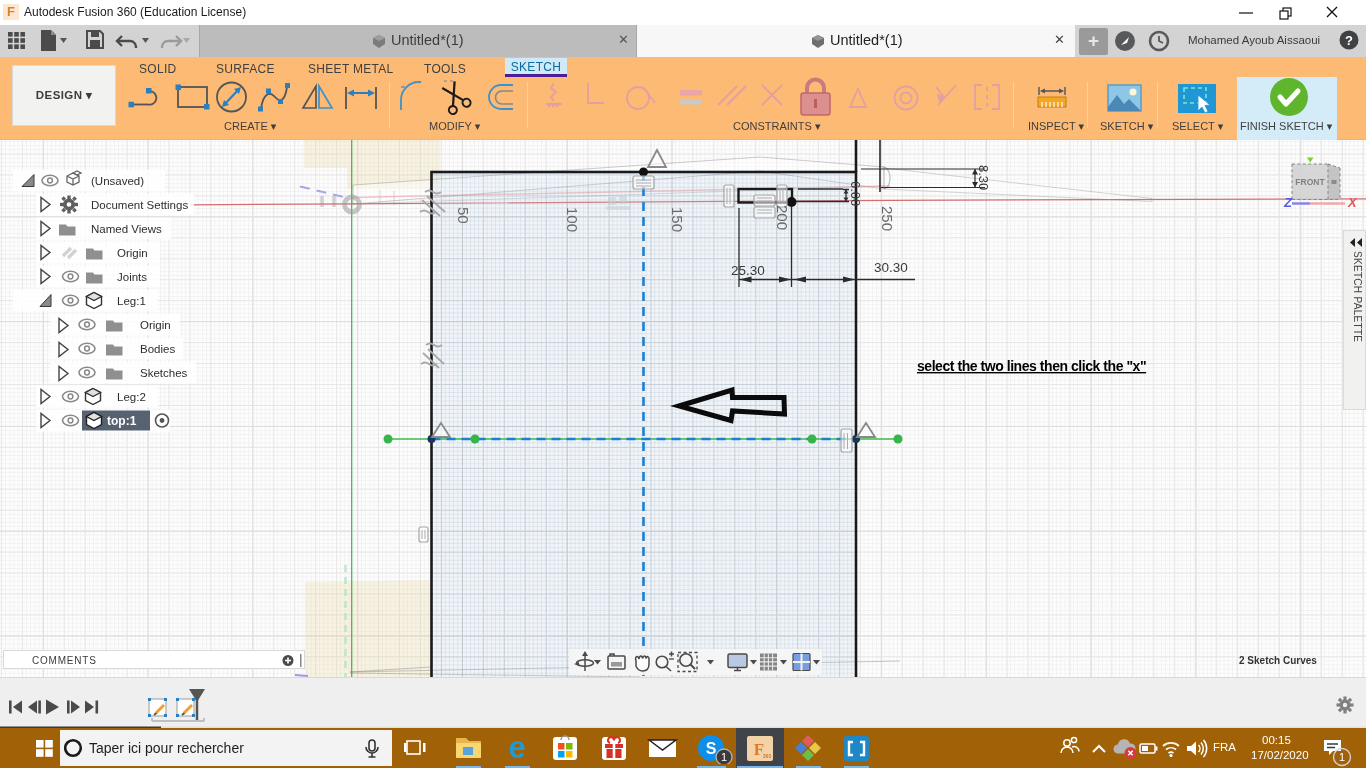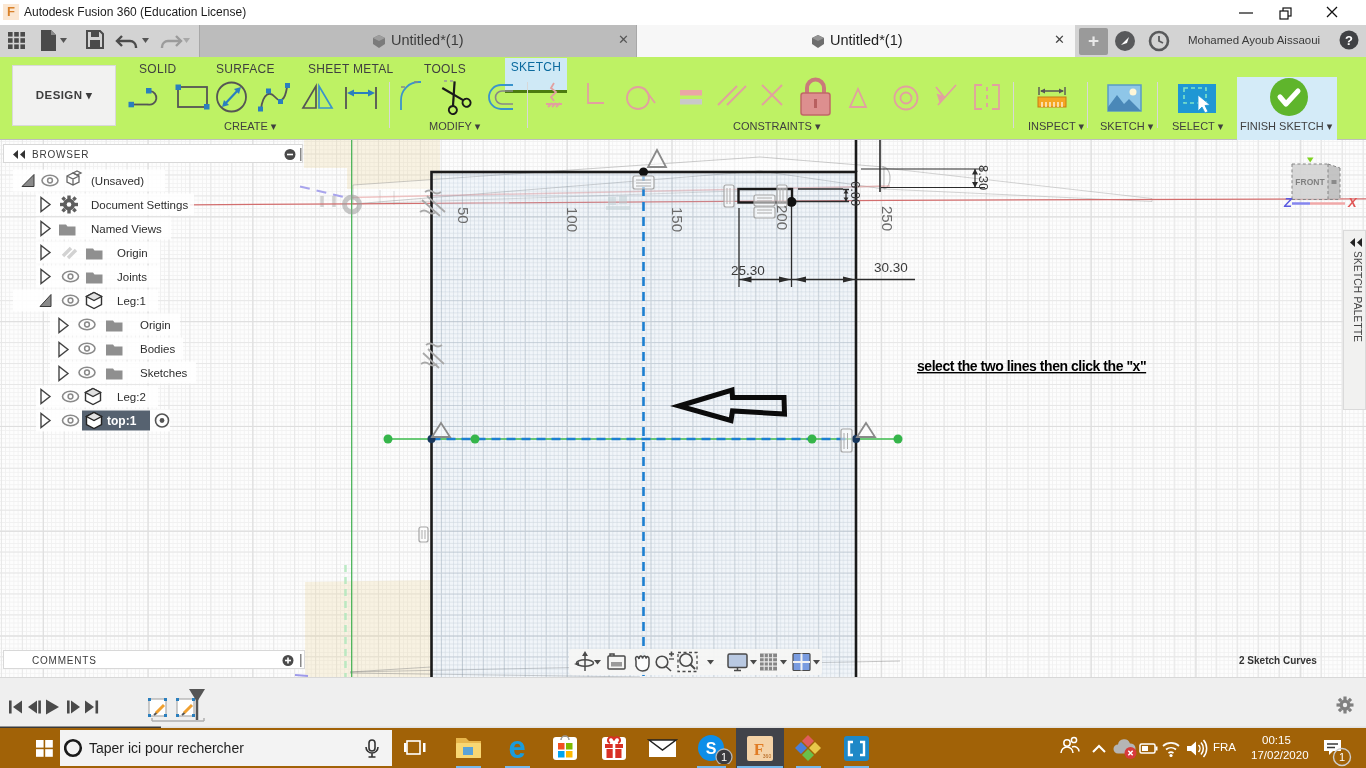--- a/index.html
+++ b/index.html
@@ -11,23 +11,23 @@
 #ttext{left:24px;top:5px;font-size:12px;color:#1c1c1c}
 
 #toolbar{left:0;top:25px;width:1366px;height:32px;background:#d3d3d3}
 #tab1{left:199px;top:0;width:438px;height:32px;background:#bcbcbc;border-left:1px solid #a8a8a8;border-right:1px solid #a8a8a8}
 #tab2{left:637px;top:0;width:438px;height:32px;background:#f7f7f7}
 .tabtext{font-size:14.5px;color:#3c3c3c;top:7px}
 .tabx{font-size:13px;color:#555;top:7px}
 #plusbtn{left:1079px;top:3px;width:29px;height:27px;background:#9a9a9a;border-radius:2px;color:#e8e8e8;font-size:19px;text-align:center;line-height:25px;font-weight:bold}
 #username{left:1188px;top:9px;font-size:11.5px;color:#3a3a3a}
 
-#ribbon{left:0;top:57px;width:1366px;height:83px;background:#bef264;border-bottom:1px solid #bdbdbd}
+#ribbon{left:0;top:57px;width:1366px;height:83px;background:#fdba74;border-bottom:1px solid #bdbdbd}
 .rtab{top:5px;font-size:12px;color:#404040;letter-spacing:0.3px}
-#sketchtab{left:505px;top:1px;width:62px;height:35px;background:#cfe9f6;text-align:center;font-size:12px;color:#0b6a9e;line-height:18px;letter-spacing:0.3px;border-bottom:3px solid #4d7c0f}
+#sketchtab{left:505px;top:1px;width:62px;height:19px;background:#cfe9f6;text-align:center;font-size:12px;color:#0b6a9e;line-height:18px;letter-spacing:0.3px;border-bottom:3px solid #4c1d95}
 #designbox{left:12px;top:8px;width:104px;height:61px;background:#f2f2f1;border:1.5px solid #d9d9d9;border-radius:0;text-align:center;font-size:11.5px;font-weight:bold;color:#3d3d3d;line-height:58px;letter-spacing:0.4px}
 .glabel{top:63px;font-size:11px;color:#3f3f3f;white-space:nowrap}
 .gsep{top:25px;width:1px;height:46px;background:#d8d8d8}
 #finishpanel{left:1237px;top:20px;width:100px;height:63px;background:#d4ebf8;z-index:0}
 .glabel{z-index:3}
 .gsep{z-index:3}
 
 #canvas{left:0;top:140px;width:1366px;height:537px;background-color:#fdfdfd;
 background-image:
  linear-gradient(#dedede 1px,transparent 1px),linear-gradient(90deg,#dedede 1px,transparent 1px),
@@ -376,32 +376,20 @@
         <text x="1310" y="45" font-size="8.5" font-weight="bold" fill="#808080" text-anchor="middle">FRONT</text>
         <rect x="1331.5" y="40" width="5" height="4" fill="#8a8a8a"></rect>
         <polygon points="1307,17.5 1313.5,17.5 1310.2,22.5" fill="#7ed321"></polygon>
         <text x="1284" y="67" font-size="13" font-weight="bold" fill="#5a5ae0" font-style="italic">Z</text>
         <path d="M1292 63.5 H1310" stroke="#8585ee" stroke-width="2.5"></path>
         <path d="M1310 63.5 H1345" stroke="#f0a8a8" stroke-width="2.5"></path>
         <text x="1348" y="67" font-size="13" font-weight="bold" fill="#e05555" font-style="italic">X</text>
       </g>
     </svg>
 
-    <div class="abs panelbar" style="left:3px;top:4px;width:300px">
-      <svg class="abs" style="left:8px;top:4px" width="18" height="12">
-          <path d="M6 1 L1 5.5 L6 10 Z" fill="#333"></path>
-          <path d="M13 1 L8 5.5 L13 10 Z" fill="#333"></path>
-        </svg>
-      <div class="abs ptitle" style="left:28px;top:4px">BROWSER</div>
-      <svg class="abs" style="left:280px;top:3px" width="22" height="14">
-          <circle cx="6" cy="6.5" r="5.5" fill="#4a4a4a"></circle>
-          <rect x="3" y="5.7" width="6" height="1.6" fill="#fff"></rect>
-          <rect x="16" y="0" width="1.5" height="13" fill="#888"></rect>
-        </svg>
-    </div>
     <svg class="abs" style="left:0;top:0" width="230" height="300" id="browsertree">
       <g fill="rgba(255,255,255,0.85)">
         <rect x="13" y="29.5" width="152" height="22"></rect>
         <rect x="36" y="53.5" width="158" height="22"></rect>
         <rect x="36" y="77.5" width="135" height="22"></rect>
         <rect x="36" y="101.5" width="124" height="22"></rect>
         <rect x="36" y="125.5" width="124" height="22"></rect>
         <rect x="13" y="149.5" width="145" height="22"></rect>
         <rect x="50" y="173.5" width="130" height="22"></rect>
         <rect x="50" y="197.5" width="133" height="22"></rect>

